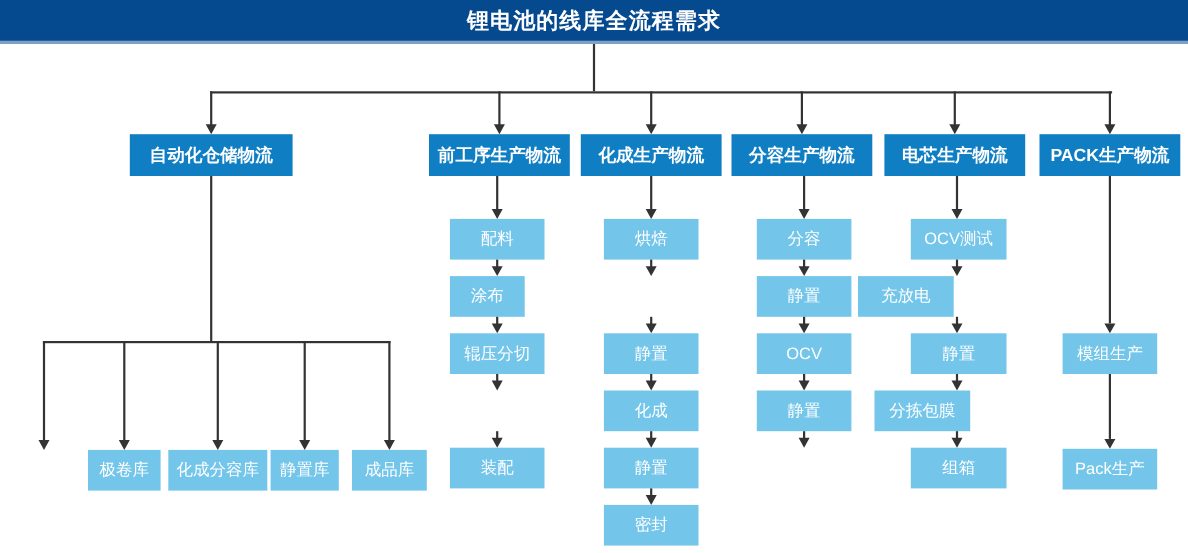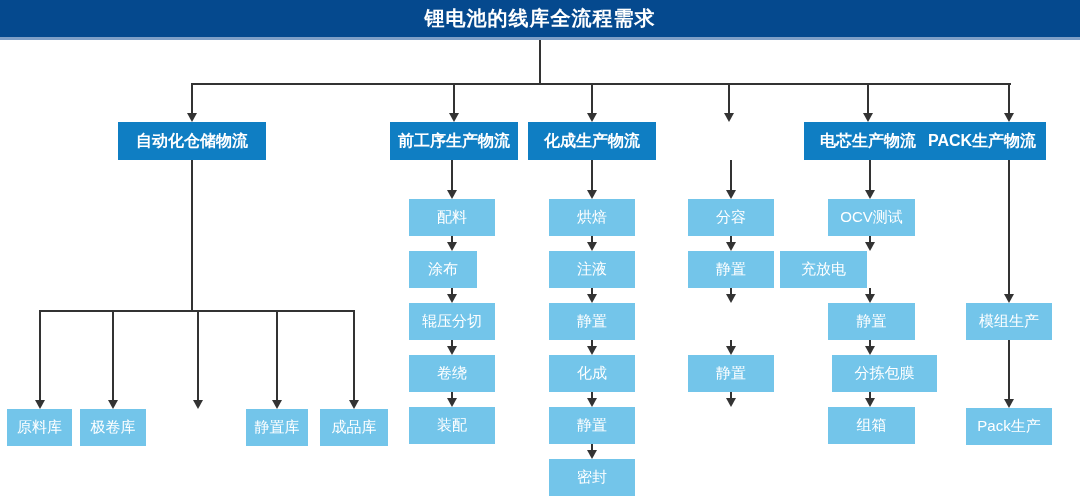--- a/index.html
+++ b/index.html
@@ -52,64 +52,63 @@
   <div class="vl" style="left:728px;top:83px;height:31px"></div>
   <div class="ah" style="left:724px;top:113px"></div>
   <div class="vl" style="left:867px;top:83px;height:31px"></div>
   <div class="ah" style="left:863px;top:113px"></div>
   <div class="vl" style="left:1008px;top:83px;height:31px"></div>
   <div class="ah" style="left:1004px;top:113px"></div>
 
   <div class="cat" style="left:118px;width:148px">自动化仓储物流</div>
   <div class="cat" style="left:390px;width:128px">前工序生产物流</div>
   <div class="cat" style="left:528px;width:128px">化成生产物流</div>
+  <div class="cat" style="left:665px;width:128px">分容生产物流</div>
   <div class="cat" style="left:804px;width:128px">电芯生产物流</div>
-  <div class="cat" style="left:918px;width:128px">PACK生产物流</div>
+  <div class="cat" style="left:945px;width:128px">PACK生产物流</div>
 
   <div class="vl" style="left:191px;top:160px;height:150px"></div>
   <div class="hl" style="left:39px;top:310px;width:316px"></div>
 
   <div class="vl" style="left:39px;top:310px;height:90px"></div>
   <div class="ah" style="left:35px;top:400px"></div>
   <div class="vl" style="left:112px;top:310px;height:90px"></div>
   <div class="ah" style="left:108px;top:400px"></div>
   <div class="vl" style="left:197px;top:310px;height:90px"></div>
   <div class="ah" style="left:193px;top:400px"></div>
   <div class="vl" style="left:276px;top:310px;height:90px"></div>
   <div class="ah" style="left:272px;top:400px"></div>
   <div class="vl" style="left:353px;top:310px;height:90px"></div>
   <div class="ah" style="left:349px;top:400px"></div>
 
-  <div class="item" style="left:7px;top:409px;width:65px">原料库</div>
   <div class="item" style="left:80px;top:409px;width:66px">极卷库</div>
+  <div class="item" style="left:153px;top:409px;width:90px">化成分容库</div>
   <div class="item" style="left:320px;top:409px;width:68px">成品库</div>
   <div class="item" style="left:246px;top:409px;width:62px">静置库</div>
 
   <div class="vl" style="left:451px;top:160px;height:30px"></div>
   <div class="ah" style="left:447px;top:190px"></div>
   <div class="item" style="left:409px;top:199px;width:86px">配料</div>
   <div class="vl" style="left:451px;top:236px;height:7px"></div>
   <div class="ah" style="left:447px;top:242px"></div>
   <div class="item" style="left:409px;top:251px;width:68px">涂布</div>
   <div class="vl" style="left:451px;top:288px;height:7px"></div>
   <div class="ah" style="left:447px;top:294px"></div>
   <div class="item" style="left:409px;top:303px;width:86px">辊压分切</div>
   <div class="vl" style="left:451px;top:340px;height:7px"></div>
   <div class="ah" style="left:447px;top:346px"></div>
-  <div class="item" style="left:409px;top:355px;width:86px">卷绕</div>
   <div class="vl" style="left:451px;top:392px;height:7px"></div>
   <div class="ah" style="left:447px;top:398px"></div>
   <div class="item" style="left:409px;top:407px;width:86px">装配</div>
 
   <div class="vl" style="left:591px;top:160px;height:30px"></div>
   <div class="ah" style="left:587px;top:190px"></div>
   <div class="item" style="left:549px;top:199px;width:86px">烘焙</div>
   <div class="vl" style="left:591px;top:236px;height:7px"></div>
   <div class="ah" style="left:587px;top:242px"></div>
-  <div class="item" style="left:549px;top:251px;width:86px">注液</div>
   <div class="vl" style="left:591px;top:288px;height:7px"></div>
   <div class="ah" style="left:587px;top:294px"></div>
   <div class="item" style="left:549px;top:303px;width:86px">静置</div>
   <div class="vl" style="left:591px;top:340px;height:7px"></div>
   <div class="ah" style="left:587px;top:346px"></div>
   <div class="item" style="left:549px;top:355px;width:86px">化成</div>
   <div class="vl" style="left:591px;top:392px;height:7px"></div>
   <div class="ah" style="left:587px;top:398px"></div>
   <div class="item" style="left:549px;top:407px;width:86px">静置</div>
   <div class="vl" style="left:591px;top:444px;height:7px"></div>
@@ -117,38 +116,39 @@
   <div class="item" style="left:549px;top:459px;width:86px">密封</div>
 
   <div class="vl" style="left:730px;top:160px;height:30px"></div>
   <div class="ah" style="left:726px;top:190px"></div>
   <div class="item" style="left:688px;top:199px;width:86px">分容</div>
   <div class="vl" style="left:730px;top:236px;height:7px"></div>
   <div class="ah" style="left:726px;top:242px"></div>
   <div class="item" style="left:688px;top:251px;width:86px">静置</div>
   <div class="vl" style="left:730px;top:288px;height:7px"></div>
   <div class="ah" style="left:726px;top:294px"></div>
+  <div class="item" style="left:688px;top:303px;width:86px">OCV</div>
   <div class="vl" style="left:730px;top:340px;height:7px"></div>
   <div class="ah" style="left:726px;top:346px"></div>
   <div class="item" style="left:688px;top:355px;width:86px">静置</div>
   <div class="vl" style="left:730px;top:392px;height:7px"></div>
   <div class="ah" style="left:726px;top:398px"></div>
 
   <div class="vl" style="left:869px;top:160px;height:30px"></div>
   <div class="ah" style="left:865px;top:190px"></div>
   <div class="item" style="left:828px;top:199px;width:87px">OCV测试</div>
   <div class="vl" style="left:869px;top:236px;height:7px"></div>
   <div class="ah" style="left:865px;top:242px"></div>
   <div class="item" style="left:780px;top:251px;width:87px">充放电</div>
   <div class="vl" style="left:869px;top:288px;height:7px"></div>
   <div class="ah" style="left:865px;top:294px"></div>
   <div class="item" style="left:828px;top:303px;width:87px">静置</div>
   <div class="vl" style="left:869px;top:340px;height:7px"></div>
   <div class="ah" style="left:865px;top:346px"></div>
-  <div class="item" style="left:832px;top:355px;width:105px">分拣包膜</div>
+  <div class="item" style="left:795px;top:355px;width:87px">分拣包膜</div>
   <div class="vl" style="left:869px;top:392px;height:7px"></div>
   <div class="ah" style="left:865px;top:398px"></div>
   <div class="item" style="left:828px;top:407px;width:87px">组箱</div>
 
   <div class="vl" style="left:1008px;top:160px;height:134px"></div>
   <div class="ah" style="left:1004px;top:294px"></div>
   <div class="item" style="left:966px;top:303px;width:86px">模组生产</div>
   <div class="vl" style="left:1008px;top:340px;height:59px"></div>
   <div class="ah" style="left:1004px;top:399px"></div>
   <div class="item" style="left:966px;top:408px;width:86px">Pack生产</div>

